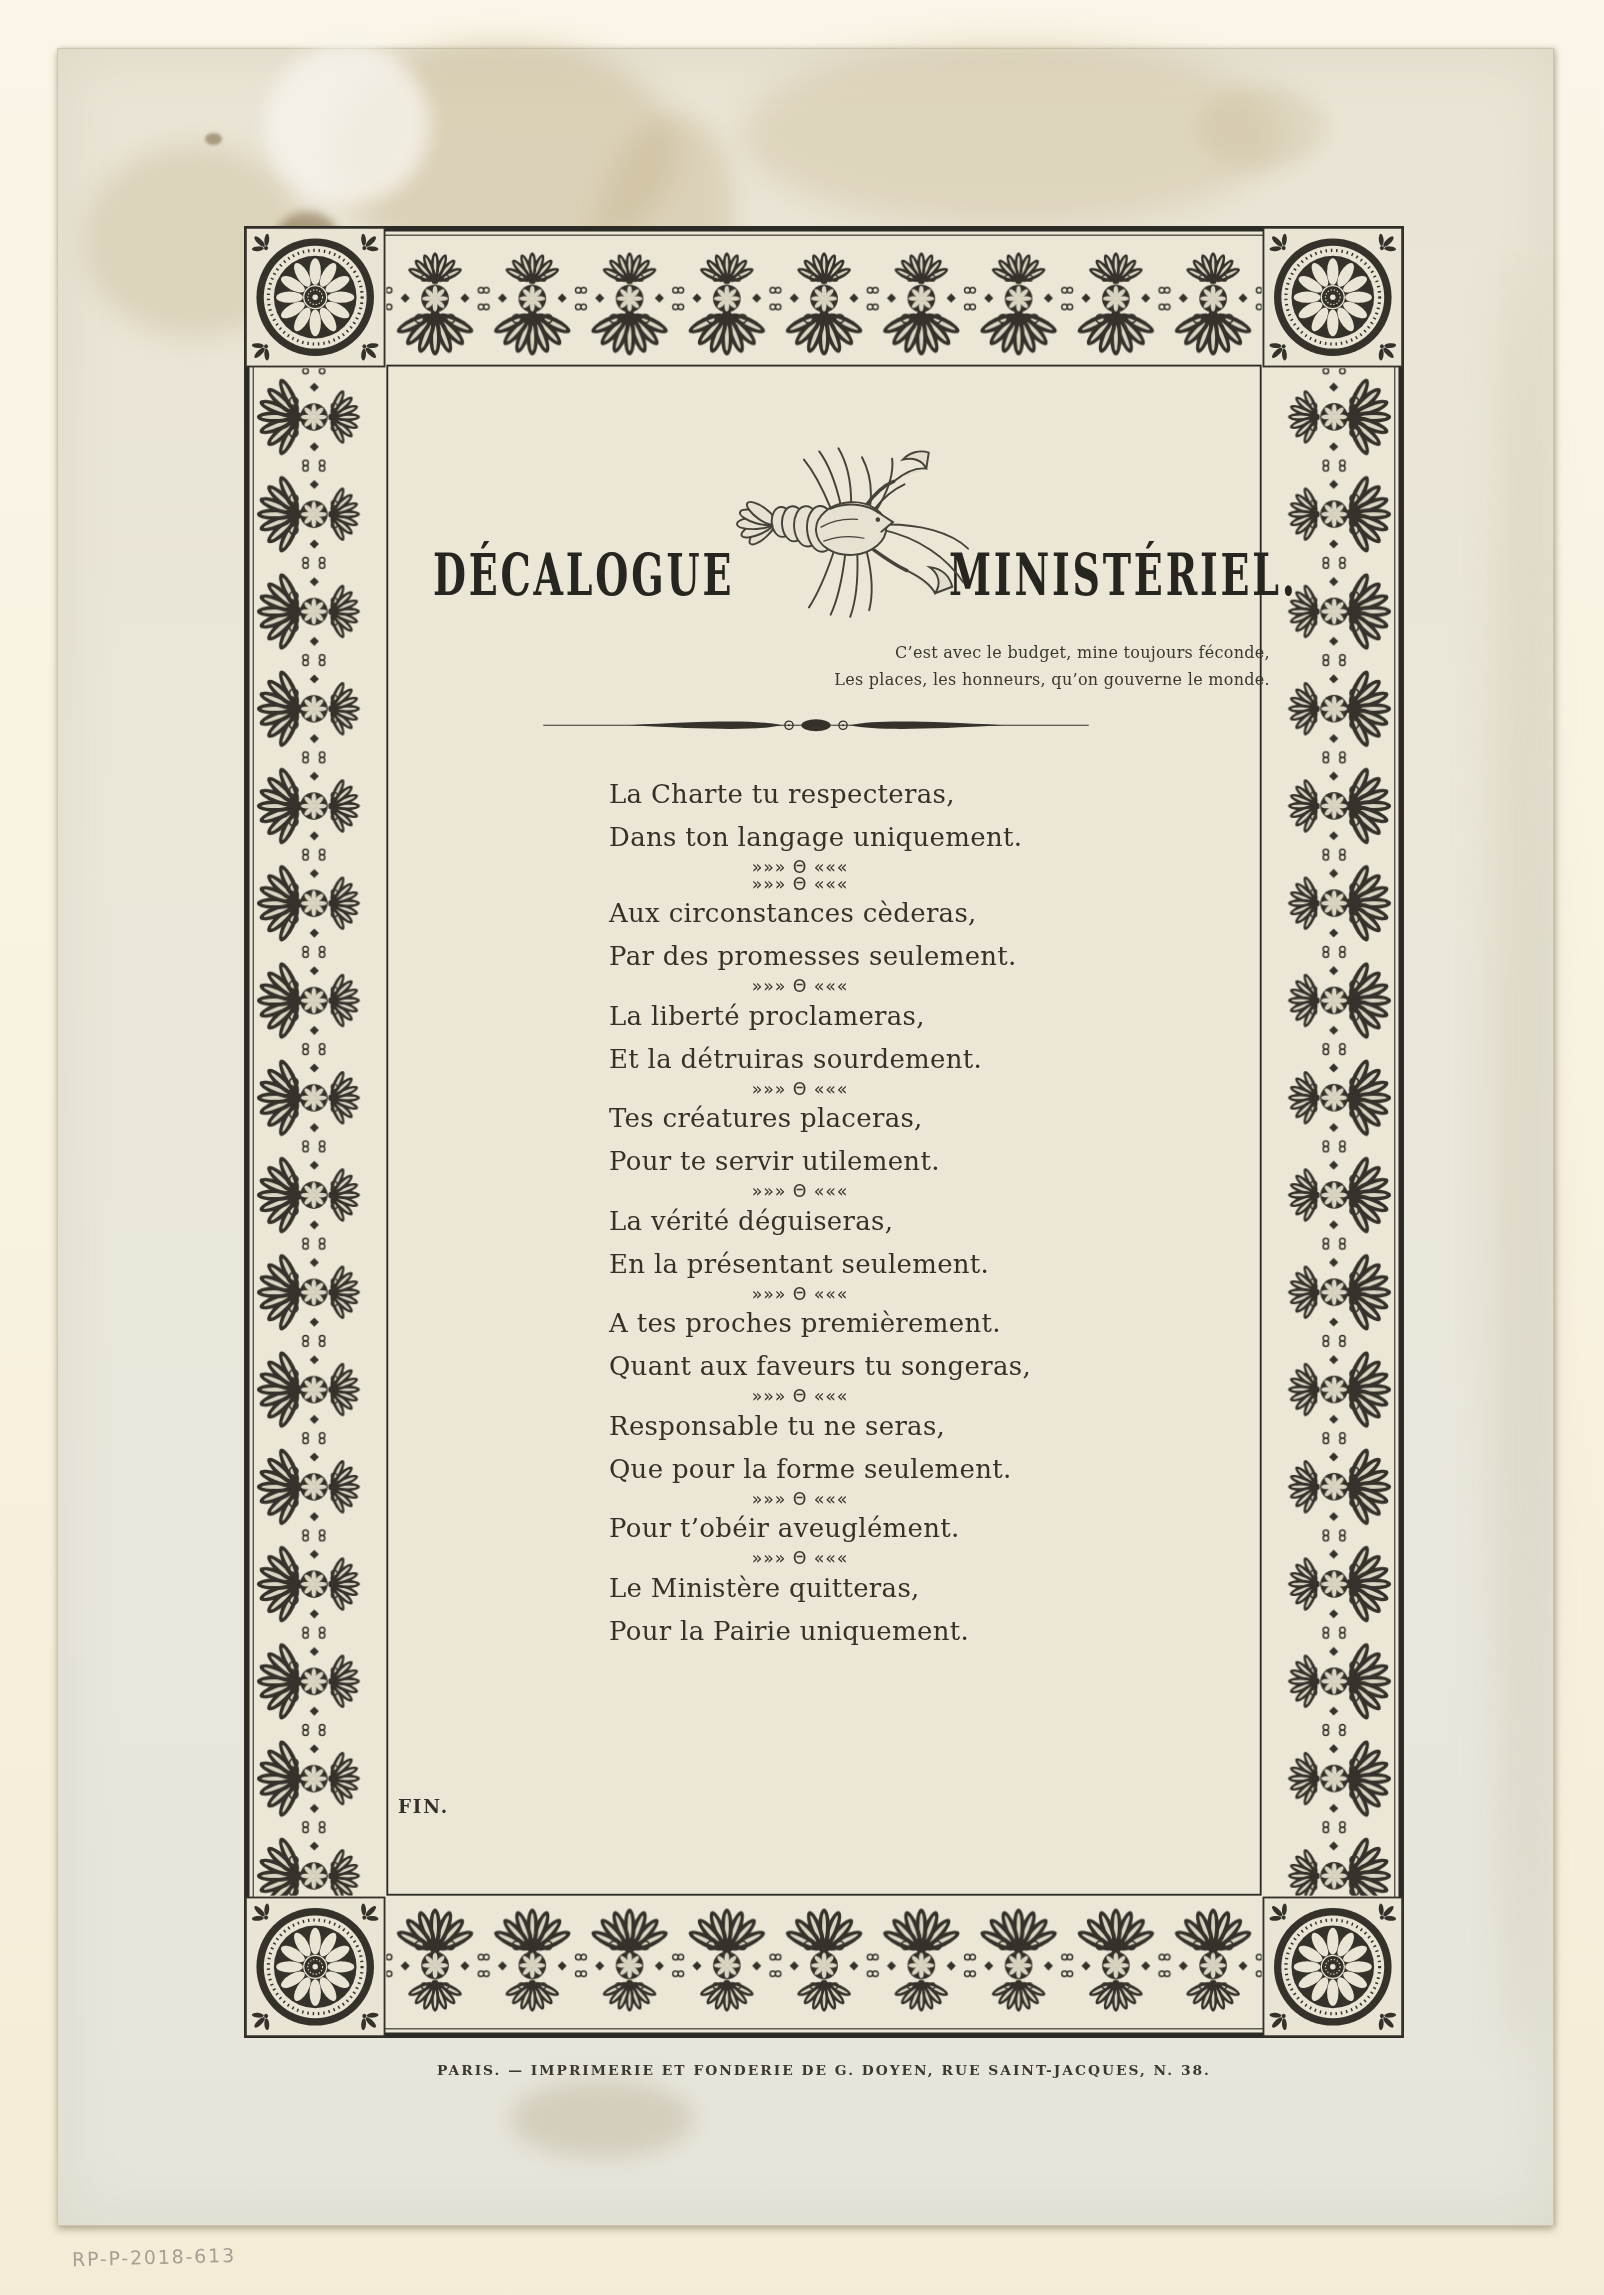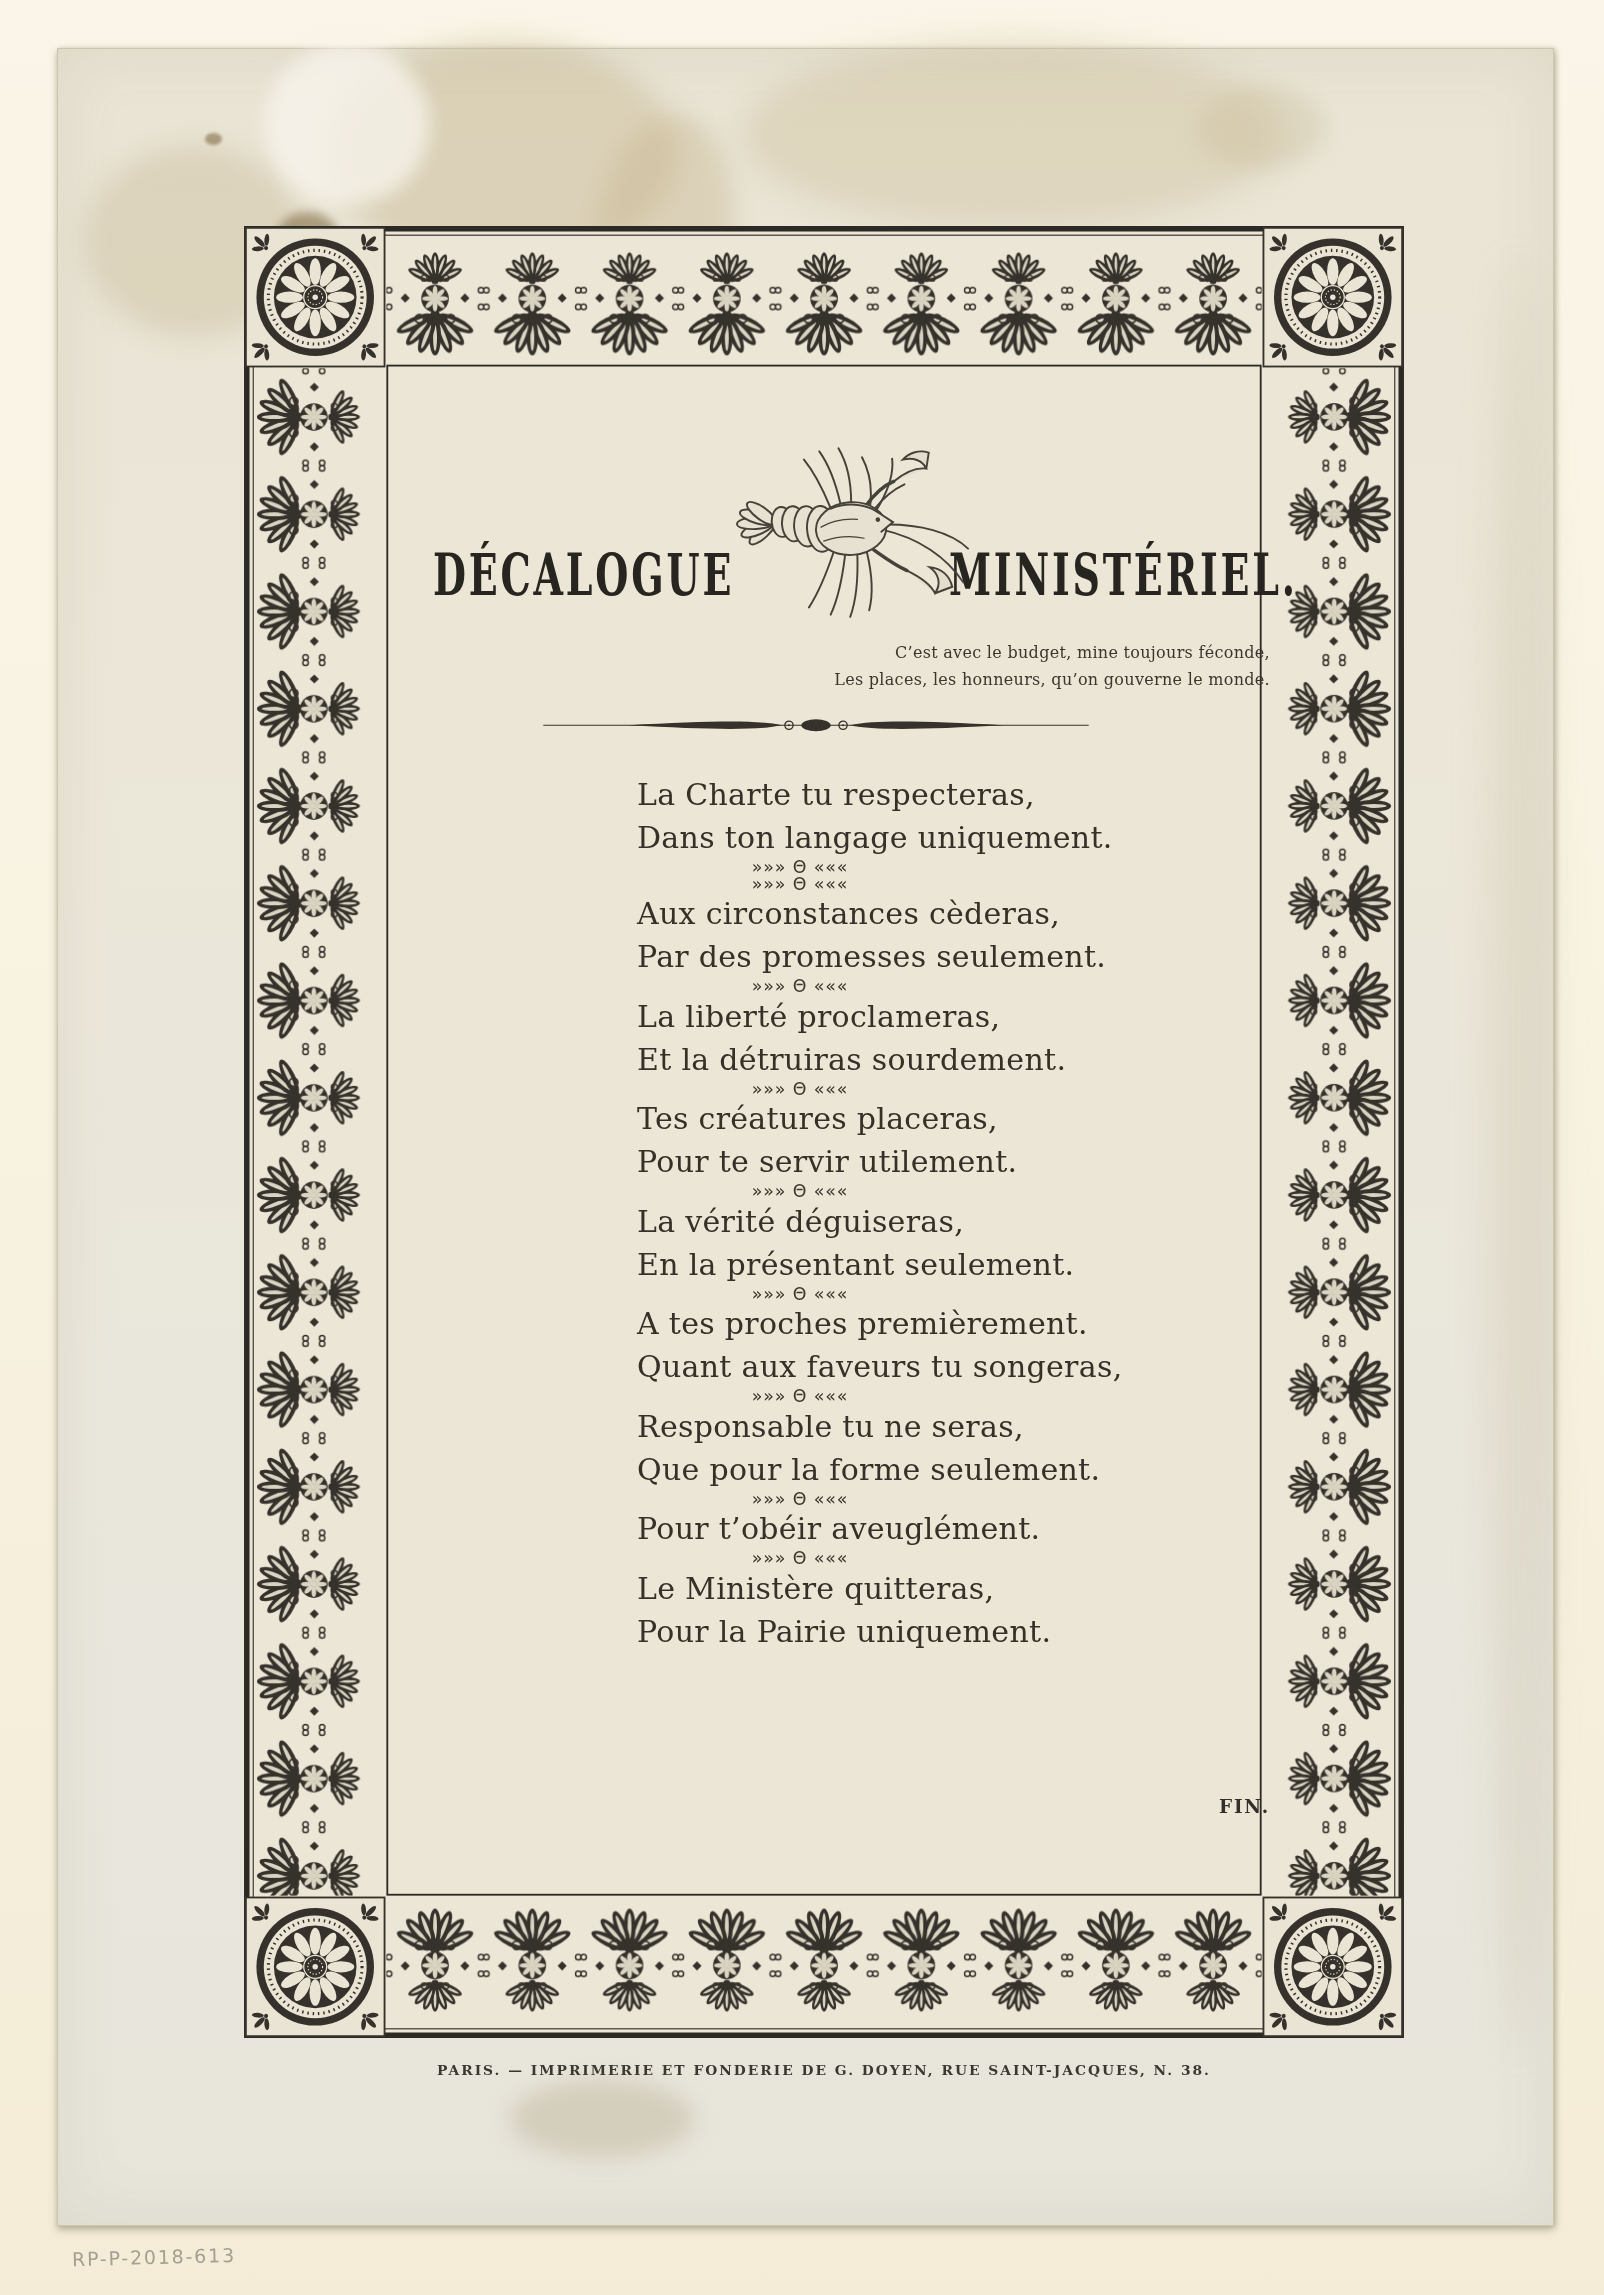--- a/index.html
+++ b/index.html
@@ -37,24 +37,24 @@
   .title-right{left:891px;width:321px;}
 
   .crayfish-box{position:absolute;left:641px;top:375px;width:275px;height:220px;}
 
   .epigraph{position:absolute;left:340px;top:590px;width:872px;text-align:right;
     font-size:16px;line-height:27px;letter-spacing:0.3px;color:#3a372e;}
 
   .sep-rule{position:absolute;left:485px;top:668px;width:546px;height:16.5px;}
 
   .poem{position:absolute;left:551px;top:724px;width:643px;color:#353128;}
-  .pline{height:43px;line-height:43px;font-size:30px;letter-spacing:0.3px;white-space:nowrap;margin-left:28px;}
+  .pline{height:43px;line-height:43px;font-size:26px;letter-spacing:0.3px;white-space:nowrap;}
   .pdivider{height:16.5px;line-height:16.5px;width:382px;text-align:center;
     font-size:17.4px;letter-spacing:0.9px;color:#3a372e;font-family:"DejaVu Sans",sans-serif;}
-  .fin{position:absolute;left:340px;top:1747px;width:872px;text-align:right;
+  .fin{position:absolute;left:340px;top:1747px;width:872px;text-align:left;
     font-size:18.4px;font-weight:700;letter-spacing:1.8px;color:#32302a;}
 
   .imprint{position:absolute;left:186px;top:2013px;width:1160px;text-align:center;
     font-size:13.8px;font-weight:700;letter-spacing:2px;color:#3b382f;white-space:nowrap;}
 
   .pencil-note{position:absolute;left:72px;top:2246px;
     font-family:"DejaVu Sans","Liberation Sans",sans-serif;
     font-size:19px;letter-spacing:1.8px;color:#a49f93;transform:rotate(-1.5deg);white-space:nowrap;}
 </style>
 </head>

